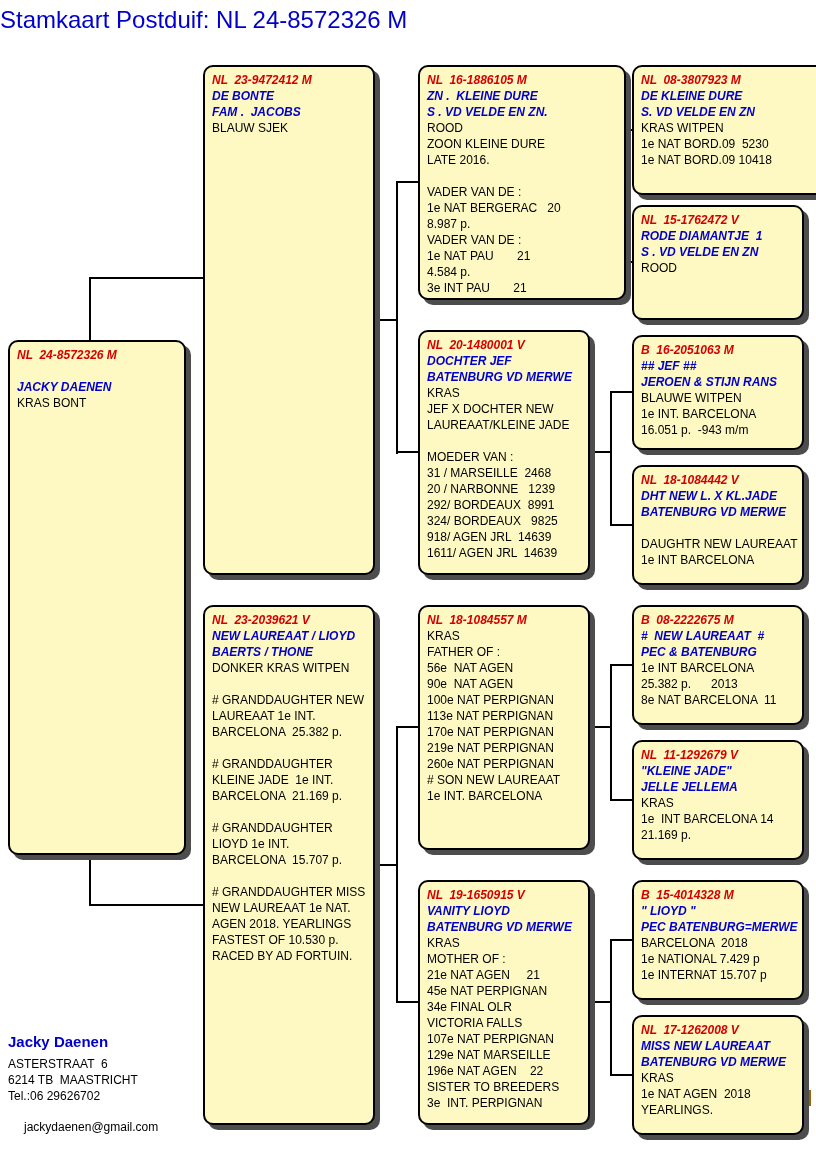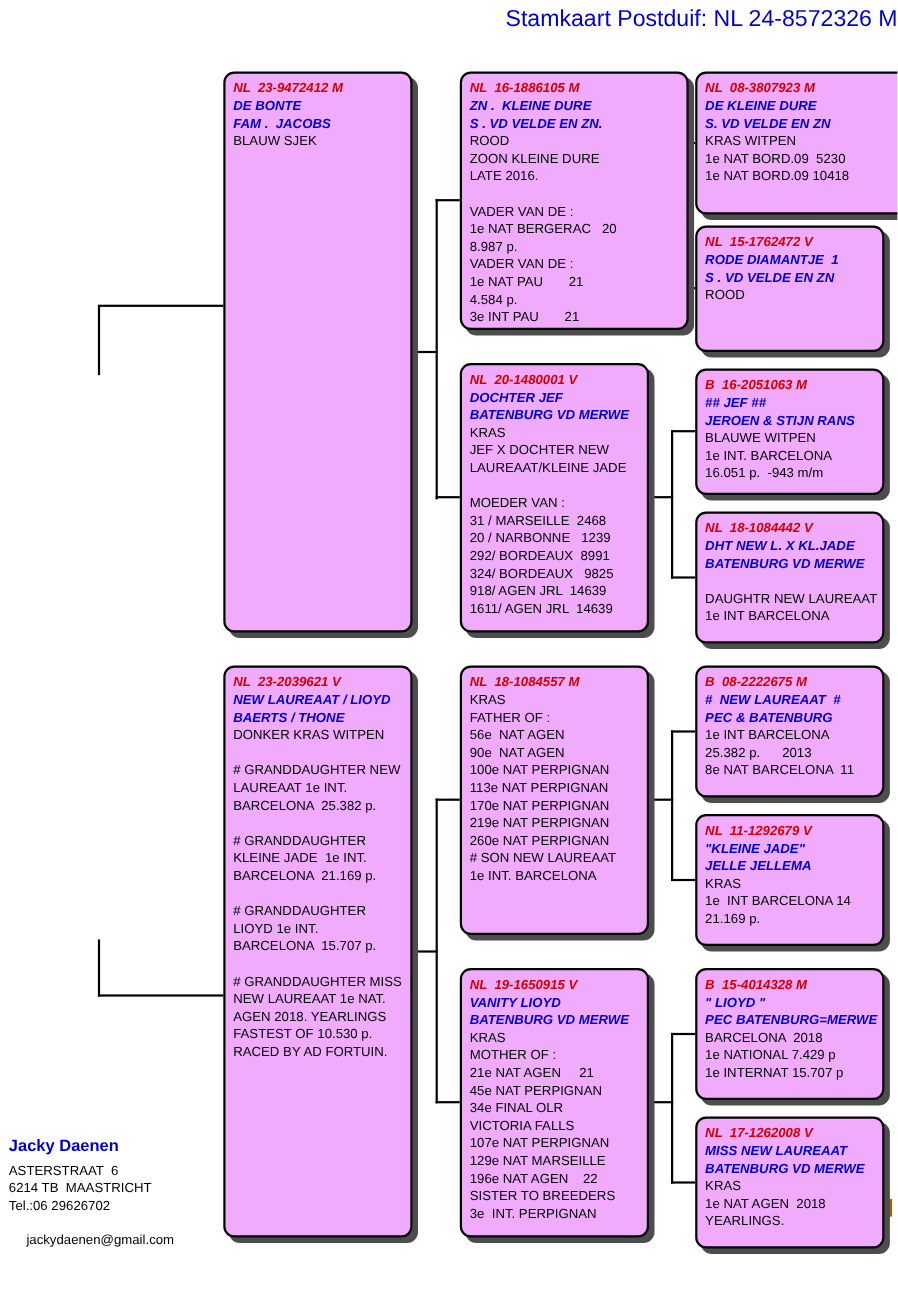--- a/index.html
+++ b/index.html
@@ -11,27 +11,27 @@
   html,body{margin:0;padding:0;background:#ffffff;}
   .page{
     position:relative;
     width:816px;height:1172px;
     background:#ffffff;
     font-family:"Liberation Sans","DejaVu Sans",sans-serif;
     overflow:hidden;
   }
   .title{
     position:absolute;left:0;top:6px;width:100%;
-    text-align:right;
-    font-size:21px;font-weight:normal;
+    text-align:left;
+    font-size:24px;font-weight:normal;
     color:var(--title);
   }
   .box{
     position:absolute;
-    background:#f0abfc;
+    background:#fef9c3;
     border:2px solid #000;
     border-radius:10px;
     box-shadow:5px 5px 0 #4d4d4d;
     padding:5px 7px;
     box-sizing:border-box;
     overflow:hidden;
     z-index:2;
   }
   .ln{
     font-size:12px;
@@ -125,20 +125,30 @@
   <div class="hl" style="left:590px;top:726px;width:22px;"></div>
   <div class="vl" style="left:610px;top:664px;height:137px;"></div>
   <div class="hl" style="left:610px;top:664px;width:22px;"></div>
   <div class="hl" style="left:610px;top:799px;width:22px;"></div>
 
   <div class="hl" style="left:590px;top:1001px;width:22px;"></div>
   <div class="vl" style="left:610px;top:939px;height:137px;"></div>
   <div class="hl" style="left:610px;top:939px;width:22px;"></div>
   <div class="hl" style="left:610px;top:1074px;width:22px;"></div>
 
+  <div class="box" style="left:8px;top:340px;width:178px;height:515px;">
+    <div class="ring">NL  24-8572326 M</div>
+    <div class="names">
+        <div class="ln">&nbsp;</div>
+        <div class="ln">JACKY DAENEN</div>
+      </div>
+    <div class="body">
+        <div class="ln">KRAS BONT</div>
+      </div>
+  </div>
 
   <div class="box" style="left:203px;top:65px;width:172px;height:510px;">
     <div class="ring">NL  23-9472412 M</div>
     <div class="names">
         <div class="ln">DE BONTE</div>
         <div class="ln">FAM .  JACOBS</div>
       </div>
     <div class="body">
         <div class="ln">BLAUW SJEK</div>
       </div>

